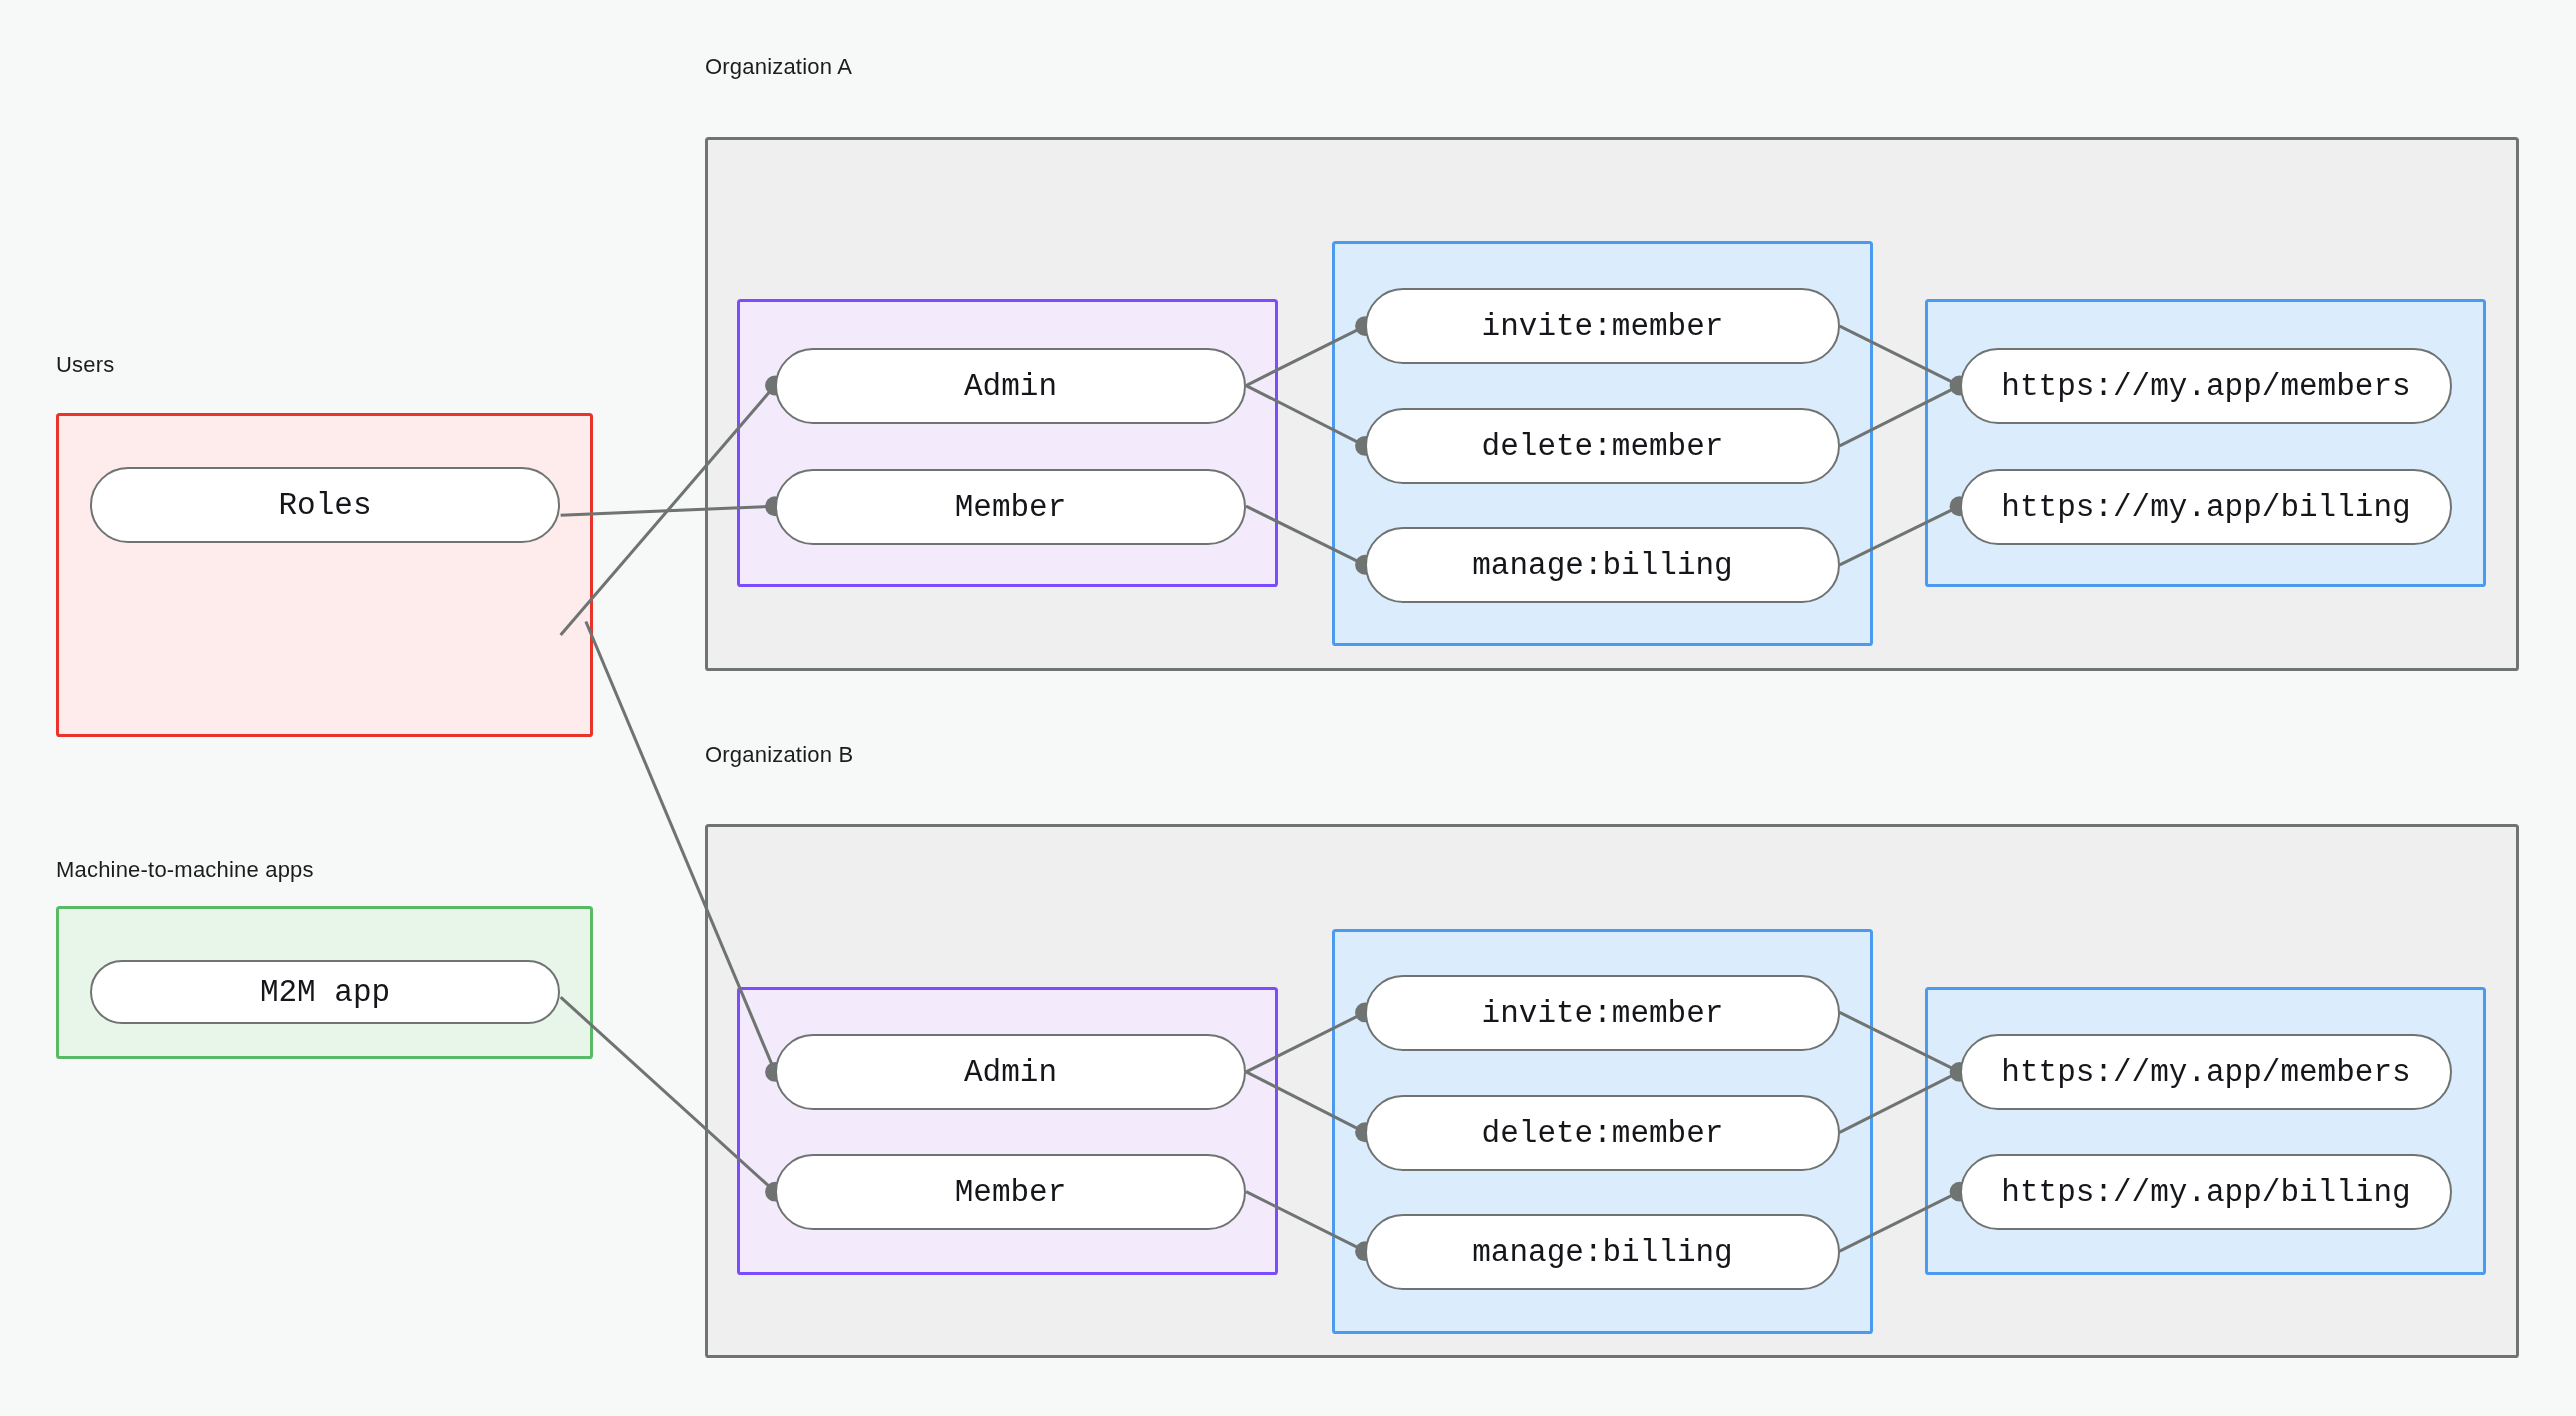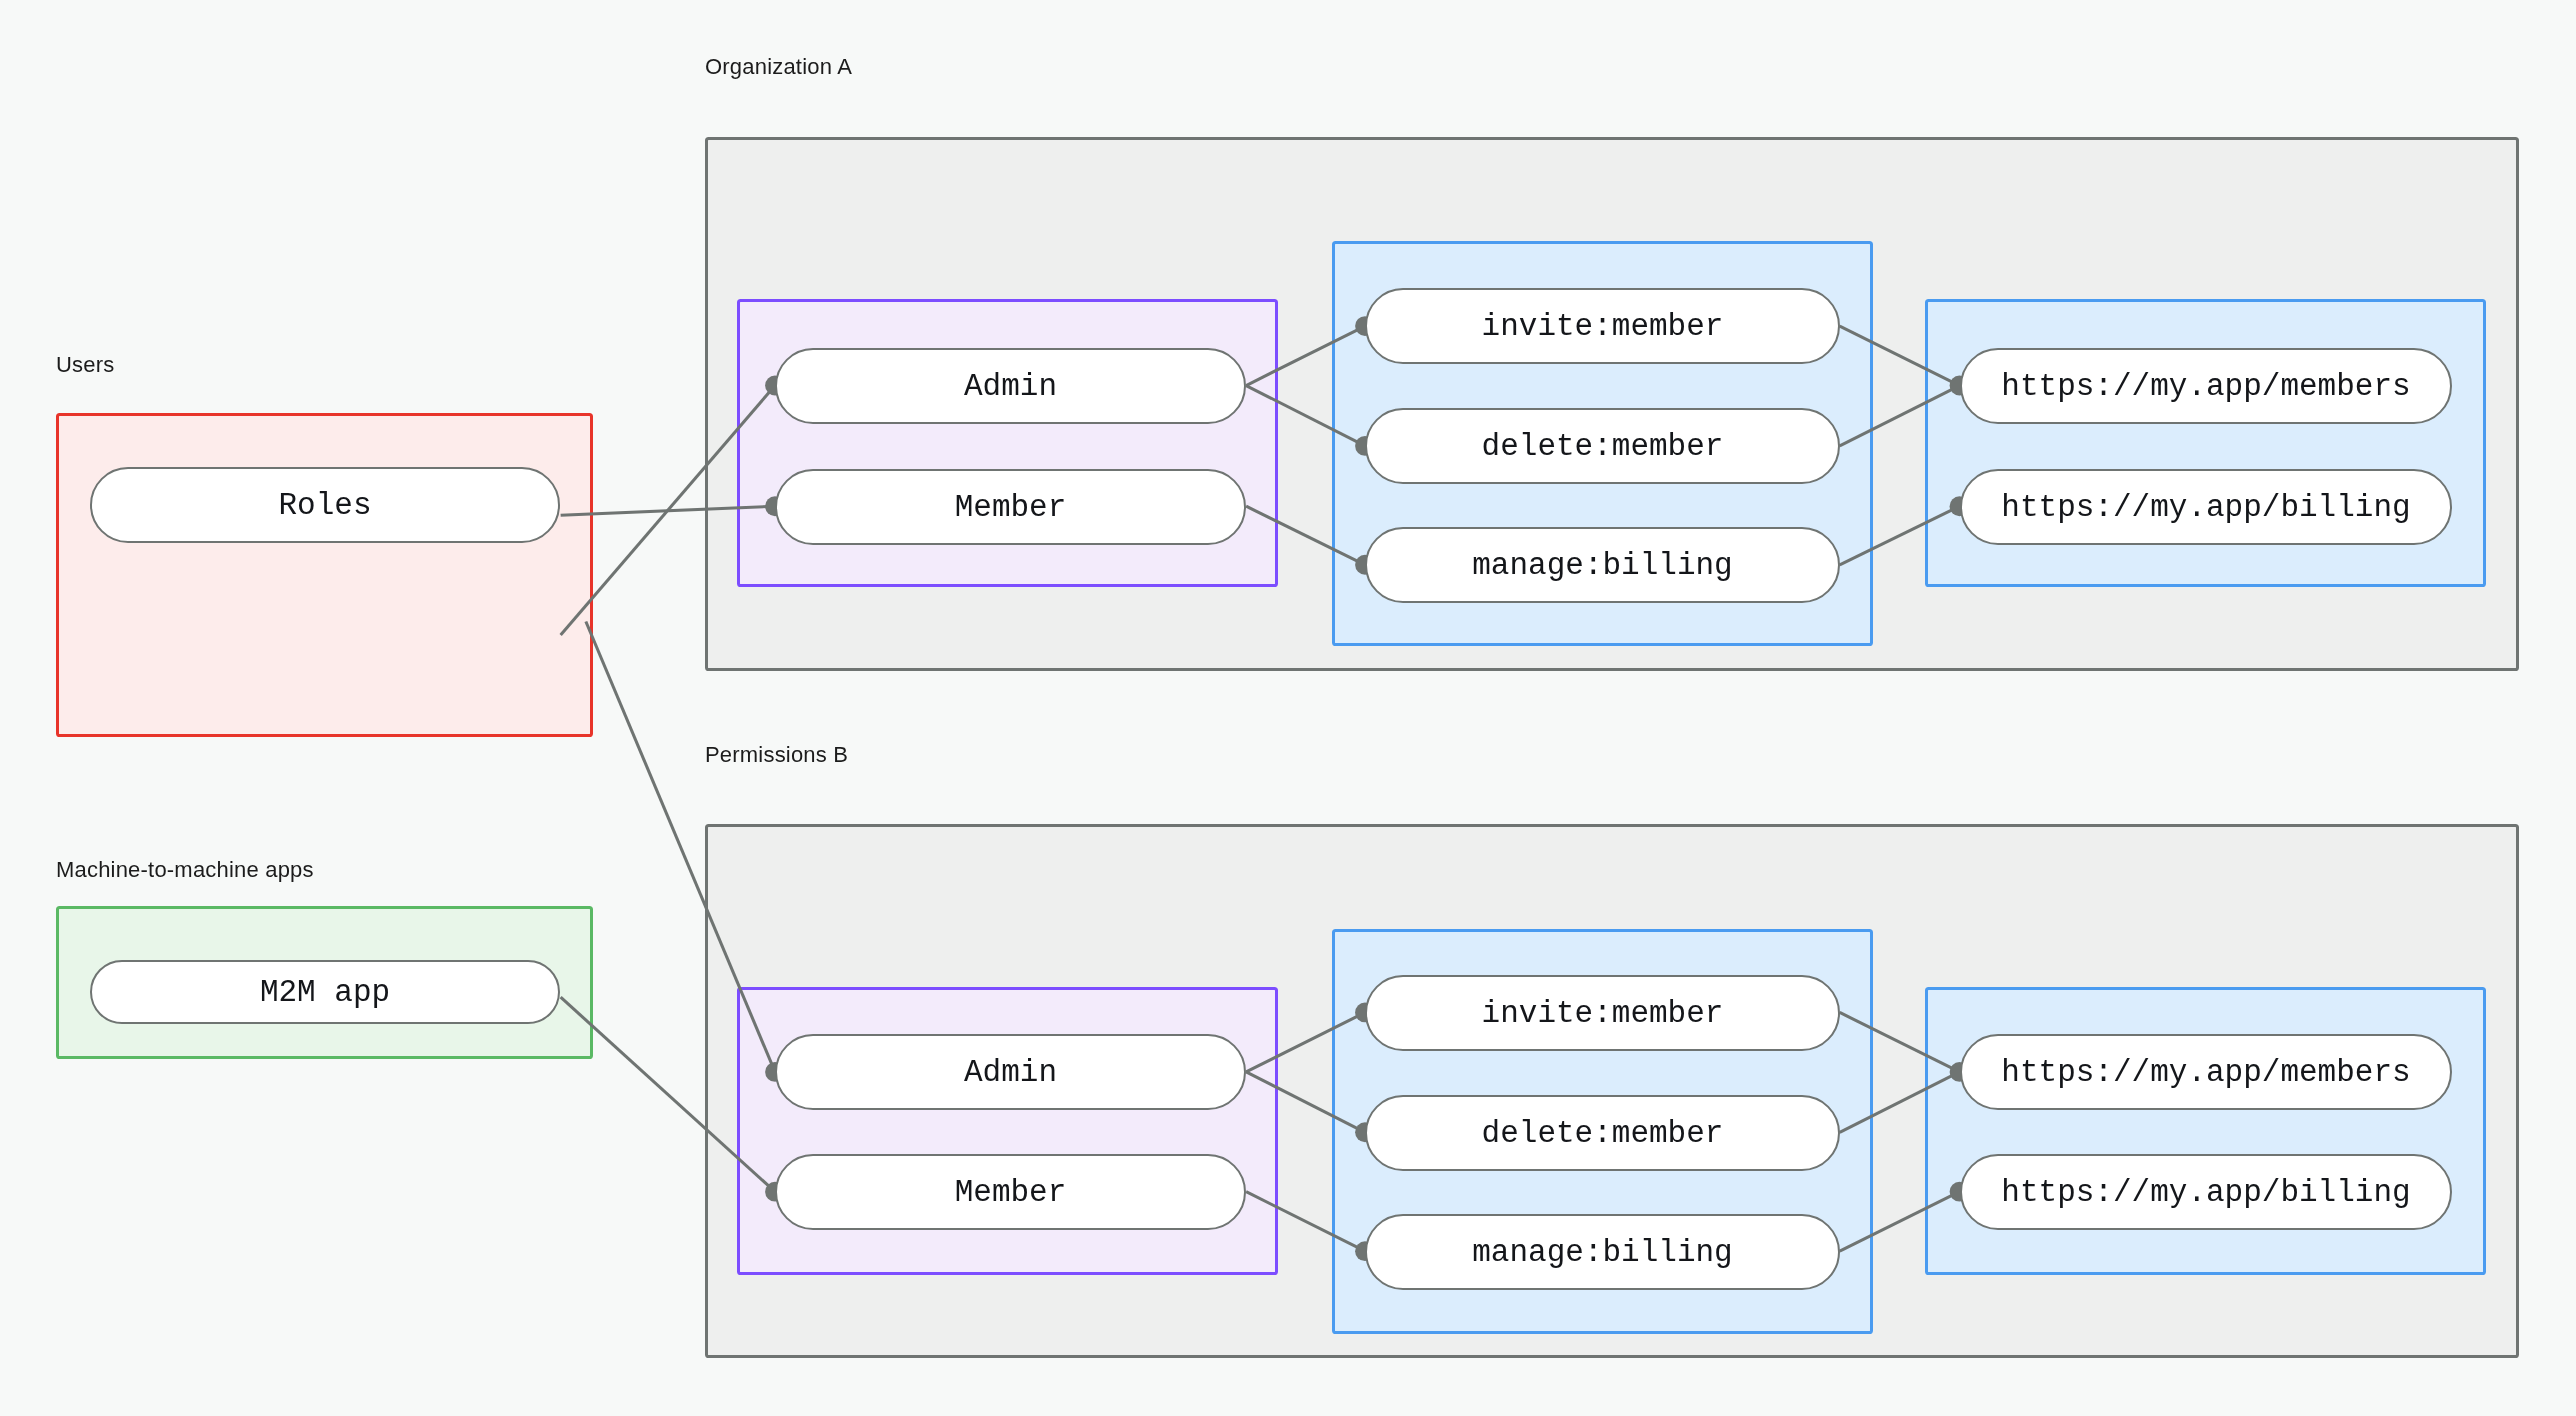--- a/index.html
+++ b/index.html
@@ -185,21 +185,21 @@
   <div class="pill" style="left:1365px; top:527px; width:475px; height:76px;">manage:billing</div>
 
   <div class="grp-label" style="left:1925px; top:230px; font-size:32px;">API resources</div>
 
   <div class="box api-box" style="left:1925px; top:299px; width:561px; height:288px;"></div>
 
   <div class="pill" style="left:1960px; top:348px; width:492px; height:76px;">https://my.app/members</div>
 
   <div class="pill" style="left:1960px; top:469px; width:492px; height:76px;">https://my.app/billing</div>
 
-  <div class="grp-label" style="left:705px; top:744px;">Permissions B</div>
+  <div class="grp-label" style="left:705px; top:744px;">Organization B</div>
 
   <div class="box org-box" style="left:705px; top:824px; width:1814px; height:534px;"></div>
 
   <div class="grp-label" style="left:737px; top:917px; font-size:32px;">Roles</div>
 
   <div class="box roles-box" style="left:737px; top:987px; width:541px; height:288px;"></div>
 
   <div class="pill" style="left:775px; top:1034px; width:471px; height:76px;">Admin</div>
 
   <div class="pill" style="left:775px; top:1154px; width:471px; height:76px;">Member</div>

